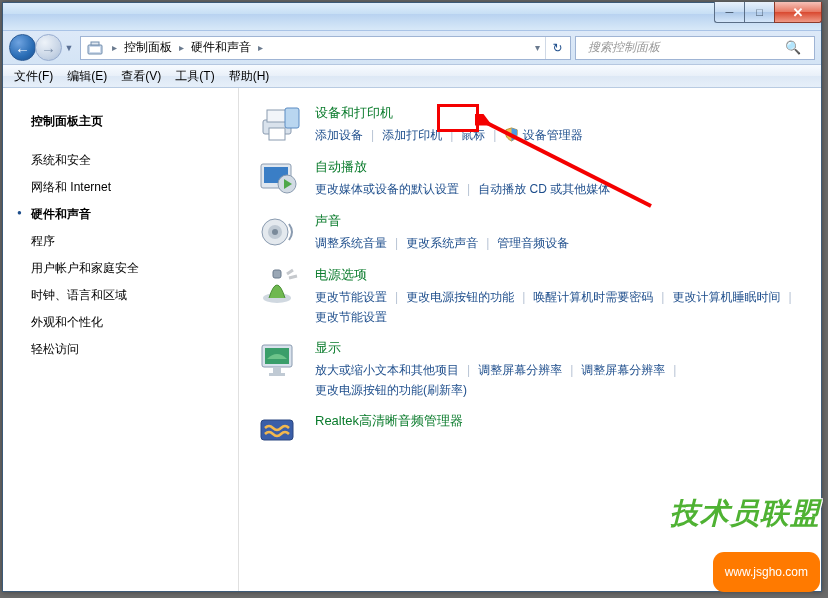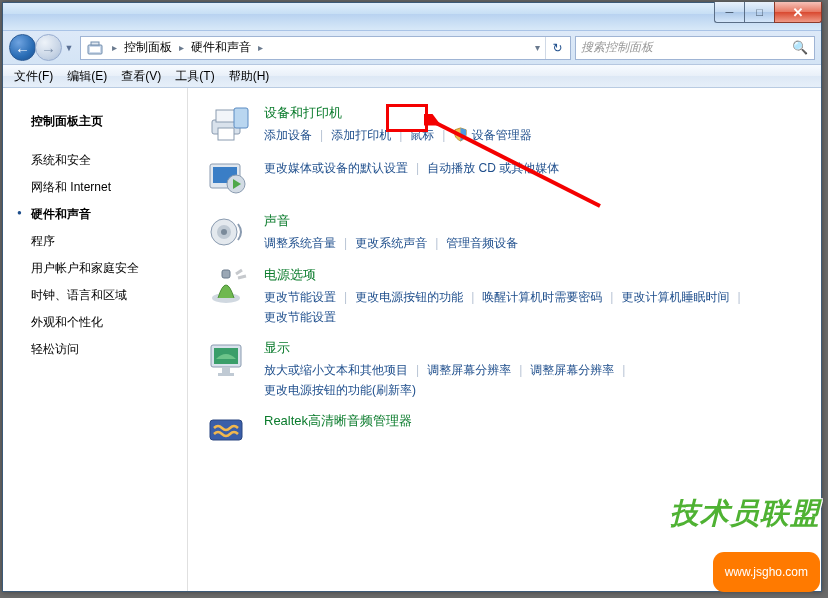--- a/index.html
+++ b/index.html
@@ -21,29 +21,29 @@
 .nav-circle.fwd { background:radial-gradient(circle at 35% 30%,#eef3f9,#c8d5e6 60%,#a8bcd5); border-color:#98add0; margin-left:-1px; }
 .nav-arrow { color:#fff; font-size:15px; }
 .nav-circle.fwd .nav-arrow { color:#7a8ea8; }
 .nav-chev { width:14px; color:#5a7095; font-size:9px; text-align:center; }
 .addr-bar { flex:1; height:24px; background:#fff; border:1px solid #9fb4d4; display:flex; align-items:center; font-size:12px; color:#000; }
 .addr-icon { width:20px; height:20px; margin:0 4px; display:flex; align-items:center; justify-content:center; }
 .addr-seg { padding:0 4px; height:100%; display:flex; align-items:center; }
 .addr-chev { color:#6a7a8e; padding:0 3px; font-size:10px; }
 .addr-spacer { flex:1; }
 .refresh-box { width:24px; height:22px; border-left:1px solid #d0d9e6; display:flex; align-items:center; justify-content:center; color:#1e4e8c; margin-right:1px; }
-.search-bar { width:240px; height:24px; background:#fff; border:1px solid #9fb4d4; display:flex; align-items:center; padding:0 5px; }
+.search-bar { width:240px; height:24px; background:#fff; border:1px solid #9fb4d4; display:flex; align-items:center; padding:0 12px; }
 .search-placeholder { color:#999; font-size:12px; font-style:italic; flex:1; }
 .search-icon { color:#4a6d9a; font-size:13px; }
 
 .menu-row { height:23px; background:linear-gradient(#f7fbff,#e9f0f9 49%,#dde8f5 50%,#e6eff9); border-bottom:1px solid #b8cbe2; display:flex; align-items:center; padding:0 4px; font-size:12px; }
 .menu-item { padding:0 7px; height:100%; display:flex; align-items:center; color:#000; }
 
 .body-area { display:flex; height:calc(100% - 85px); }
-.sidebar { width:185px; background:#fff; border-right:1px solid #e0e0e0; padding:20px 8px 4px 28px; font-size:12px; }
+.sidebar { width:236px; background:#fff; border-right:1px solid #e0e0e0; padding:20px 8px 4px 28px; font-size:12px; }
 .side-link { display:block; padding:5px 0; color:#000; }
 .side-link.bold { font-weight:600; }
 .side-link.active { font-weight:600; position:relative; color:#000; }
 .side-link.active::before { content:"●"; position:absolute; left:-14px; color:#1e4e8c; font-size:8px; top:7px; }
 
 .content { flex:1; overflow:auto; padding:16px 20px; position:relative; }
 .cat { display:flex; margin-bottom:12px; }
 .cat-icon { width:48px; height:40px; flex-shrink:0; margin-right:8px; margin-top:2px; }
 .cat-body { flex:1; }
 .cat-title { font-size:13px; color:#0a7b2c; margin-bottom:3px; }
@@ -160,20 +160,21 @@
       <div class="cat">
         <div class="cat-icon">
           <svg width="40" height="36" viewBox="0 0 40 36">
               <rect x="2" y="4" width="30" height="24" rx="2" fill="#e0e7ef" stroke="#8a9bb0"></rect>
               <rect x="5" y="7" width="24" height="16" fill="#3a7ec6"></rect>
               <circle cx="28" cy="24" r="9" fill="#d2dbe4" stroke="#8a9bb0"></circle>
               <path d="M25 19 L33 24 L25 29 Z" fill="#4fa84a"></path>
             </svg>
         </div>
         <div class="cat-body">
+          <div class="cat-title">自动播放</div>
           <div class="cat-links">
             <a>更改媒体或设备的默认设置</a><span class="sep">|</span><a>自动播放 CD 或其他媒体</a>
           </div>
         </div>
       </div>
 
       <div class="cat">
         <div class="cat-icon">
           <svg width="40" height="36" viewBox="0 0 40 36">
               <circle cx="16" cy="18" r="13" fill="#e4e9ee" stroke="#8a9bb0"></circle>

